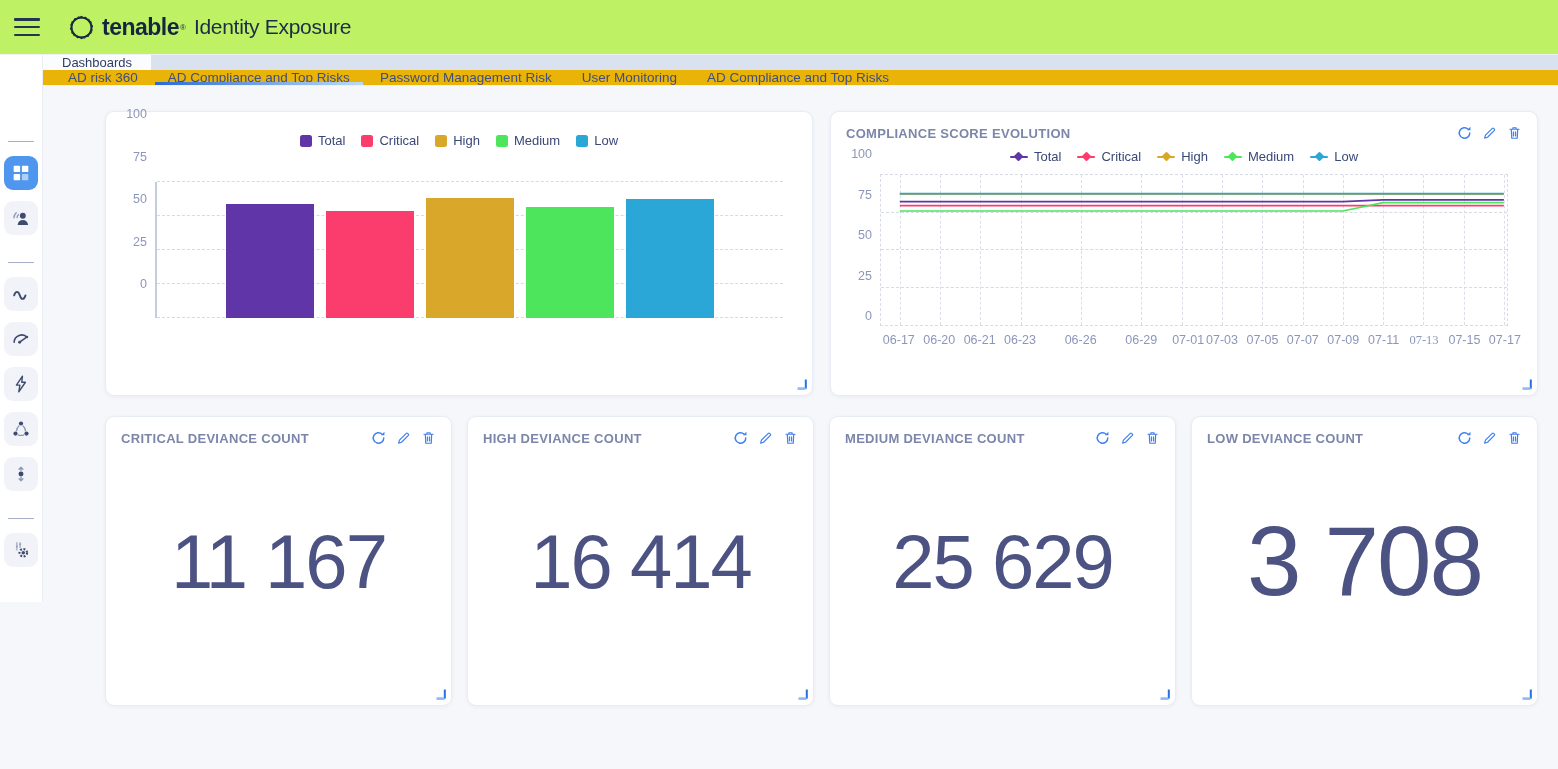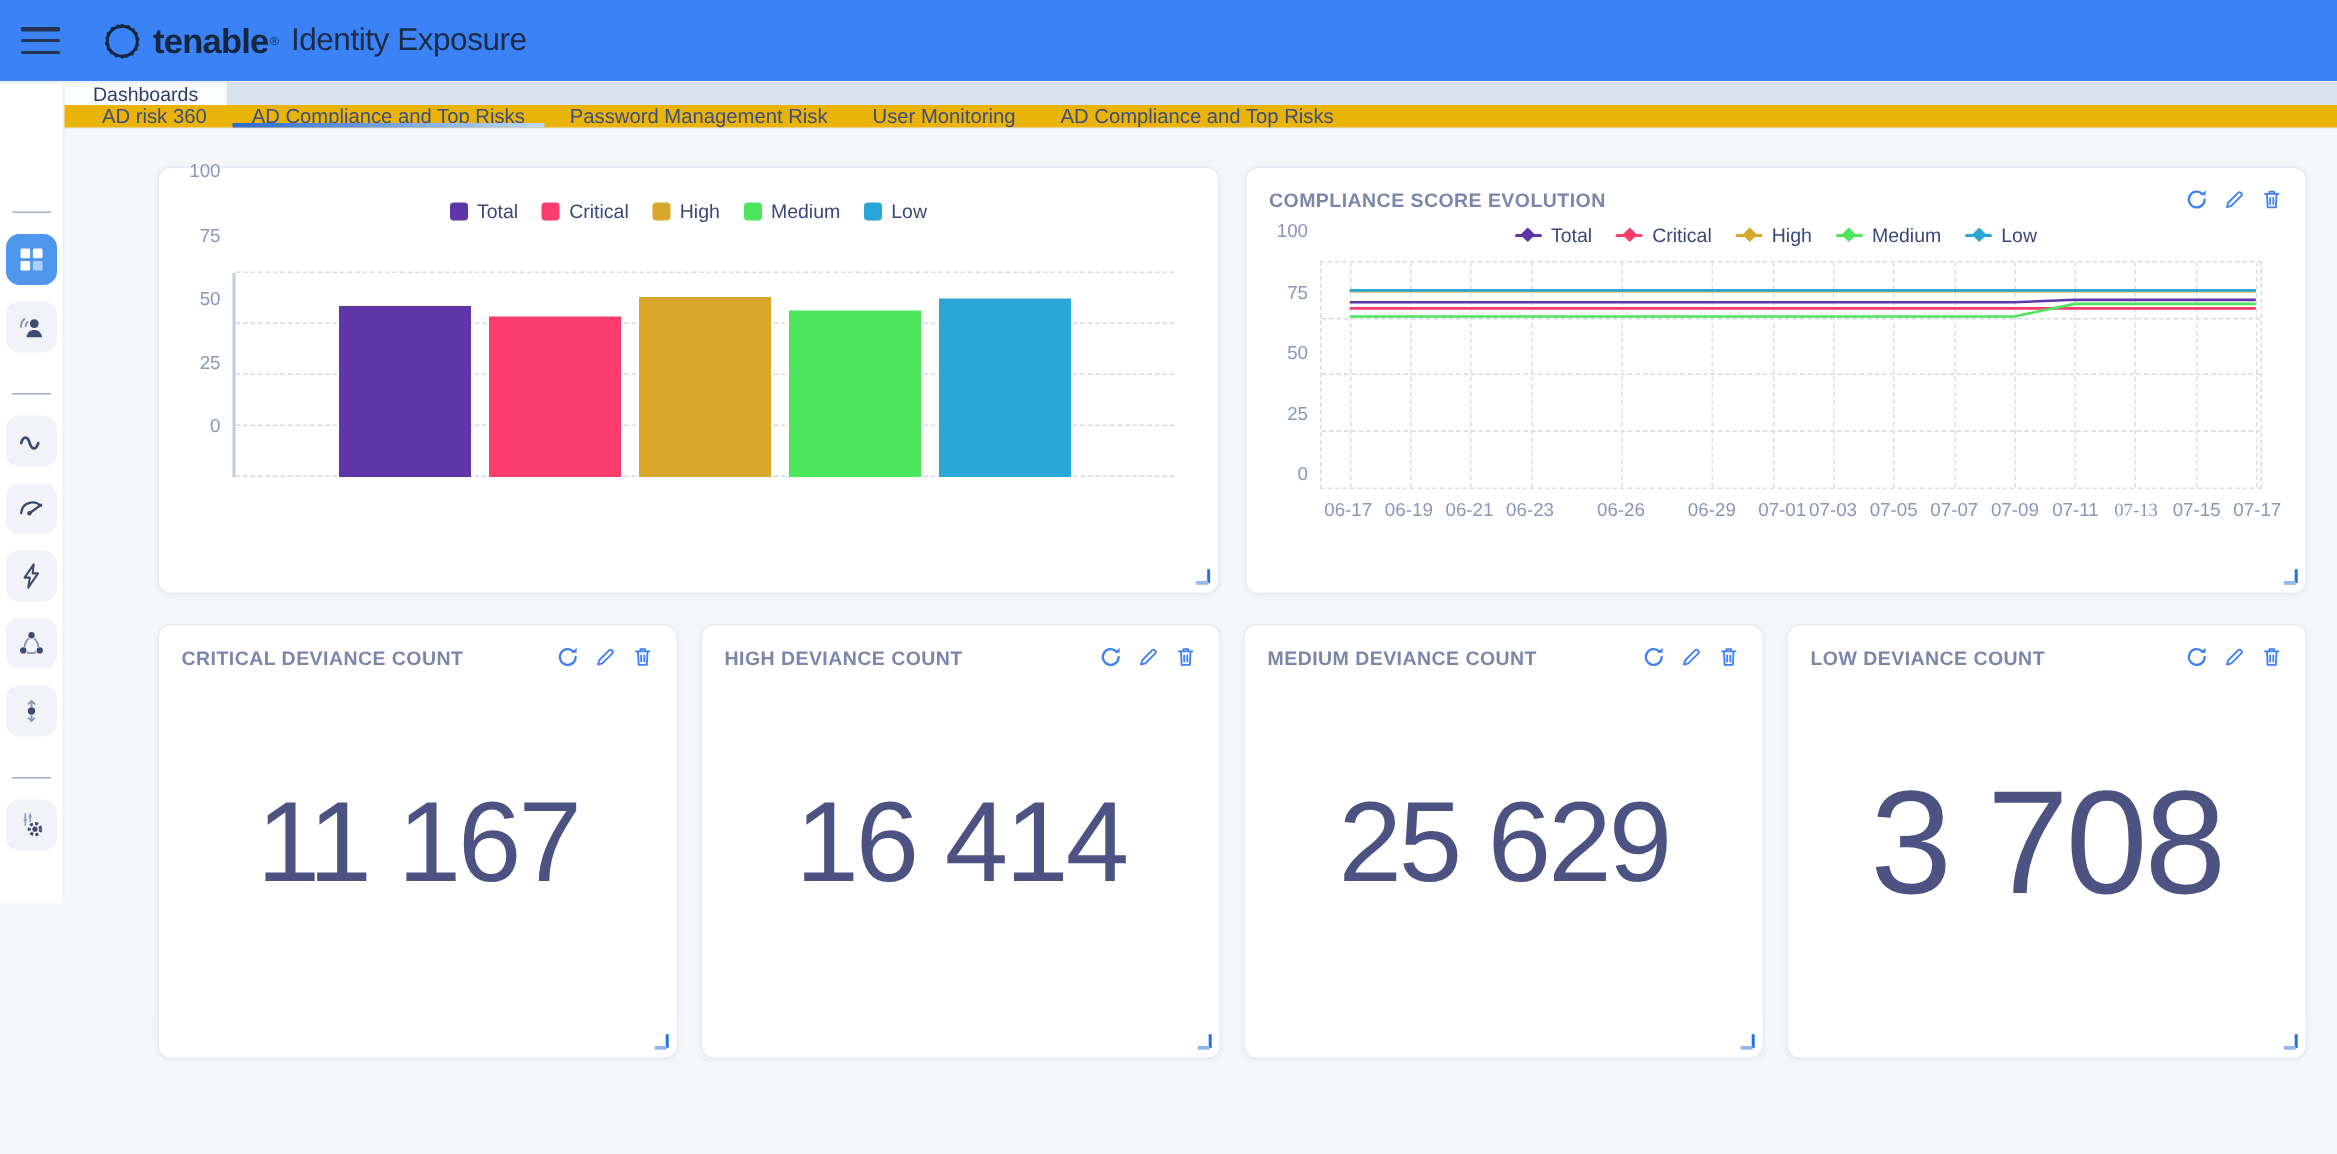--- a/index.html
+++ b/index.html
@@ -1,20 +1,20 @@
 <!DOCTYPE html>
 <html><head>
 <meta charset="utf-8">
 <style>
   * { margin:0; padding:0; box-sizing:border-box; }
   html,body { width:1558px; height:769px; overflow:hidden; }
   body { font-family:"Liberation Sans", sans-serif; background:#f6f7fb; color:#22304f; }
 
   
-  .app-header { height:55px; background:#3b82f6; display:flex; align-items:center; padding:0 14px; border-bottom:1px solid #eef1f6; }
+  .app-header { height:55px; background:#bef264; display:flex; align-items:center; padding:0 14px; border-bottom:1px solid #eef1f6; }
   .hamburger { width:26px; height:18px; display:flex; flex-direction:column; justify-content:space-between; cursor:pointer; background:none; border:none; }
   .hamburger span { display:block; height:2.5px; background:#24334f; border-radius:1px; }
   .brand { display:flex; align-items:center; margin-left:28px; }
   .brand svg { margin-right:7px; }
   .brand-bold { font-size:23px; font-weight:700; color:#17263f; letter-spacing:-0.5px; }
   .brand-reg { font-size:8px; color:#17263f; vertical-align:top; margin:0 2px 0 1px; }
   .brand-suffix { font-size:21px; font-weight:400; color:#1c2b46; margin-left:6px; letter-spacing:-0.3px; }
 
   
   .app-body { display:flex; height:547px; }
@@ -314,21 +314,21 @@
                   <polyline points="30.0,17.7 94.3,17.7 158.7,17.7 223.0,17.7 319.5,17.7 416.0,17.7 480.3,17.7 544.7,17.7 609.0,17.7 673.3,17.7 737.7,17.7 802.0,16.6 866.3,16.6 930.7,16.6 995.0,16.6" fill="none" stroke="#6035a8" stroke-width="1.7" vector-effect="non-scaling-stroke"></polyline>
                   <polyline points="30.0,20.4 94.3,20.4 158.7,20.4 223.0,20.4 319.5,20.4 416.0,20.4 480.3,20.4 544.7,20.4 609.0,20.4 673.3,20.4 737.7,20.4 802.0,20.4 866.3,20.4 930.7,20.4 995.0,20.4" fill="none" stroke="#fb3d6d" stroke-width="1.7" vector-effect="non-scaling-stroke"></polyline>
                   <polyline points="30.0,12.8 94.3,12.8 158.7,12.8 223.0,12.8 319.5,12.8 416.0,12.8 480.3,12.8 544.7,12.8 609.0,12.8 673.3,12.8 737.7,12.8 802.0,12.8 866.3,12.8 930.7,12.8 995.0,12.8" fill="none" stroke="#d9a82a" stroke-width="1.7" vector-effect="non-scaling-stroke"></polyline>
                   <polyline points="30.0,24.0 94.3,24.0 158.7,24.0 223.0,24.0 319.5,24.0 416.0,24.0 480.3,24.0 544.7,24.0 609.0,24.0 673.3,24.0 737.7,24.0 802.0,18.4 866.3,18.4 930.7,18.4 995.0,18.4" fill="none" stroke="#4ce55c" stroke-width="1.7" vector-effect="non-scaling-stroke"></polyline>
                   <polyline points="30.0,12.4 94.3,12.4 158.7,12.4 223.0,12.4 319.5,12.4 416.0,12.4 480.3,12.4 544.7,12.4 609.0,12.4 673.3,12.4 737.7,12.4 802.0,12.4 866.3,12.4 930.7,12.4 995.0,12.4" fill="none" stroke="#2aa7d6" stroke-width="1.7" vector-effect="non-scaling-stroke"></polyline>
                 </svg>
               </div>
           </div>
           <div class="x-labels" id="lineXLabels">
               <span style="left: 3%;">06-17</span>
-              <span style="left: 9.43333%;">06-19</span>
+              <span style="left: 9.43333%;">06-20</span>
               <span style="left: 15.8667%;">06-21</span>
               <span style="left: 22.3%;">06-23</span>
               <span style="left: 31.95%;">06-26</span>
               <span style="left: 41.6%;">06-29</span>
               <span style="left: 48.0333%; padding-left: 13px;">07-01</span>
               <span style="left: 54.4667%;">07-03</span>
               <span style="left: 60.9%;">07-05</span>
               <span style="left: 67.3333%;">07-07</span>
               <span style="left: 73.7667%;">07-09</span>
               <span style="left: 80.2%;">07-11</span>

